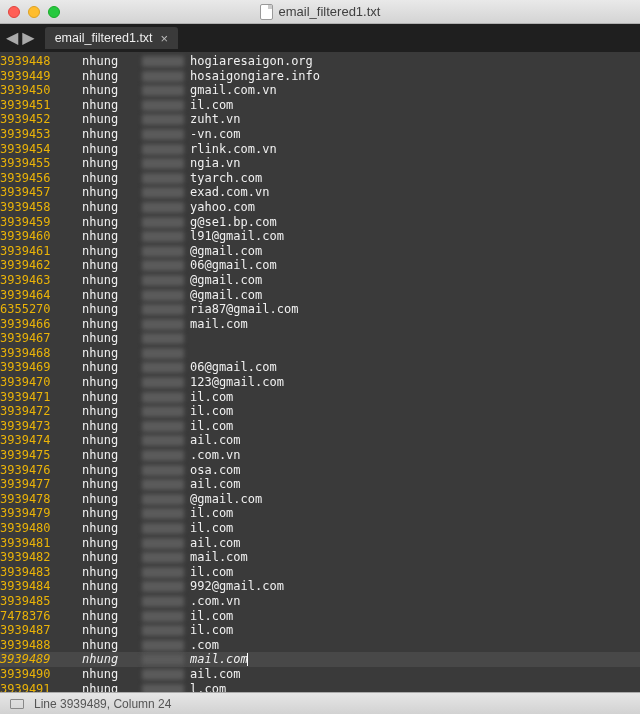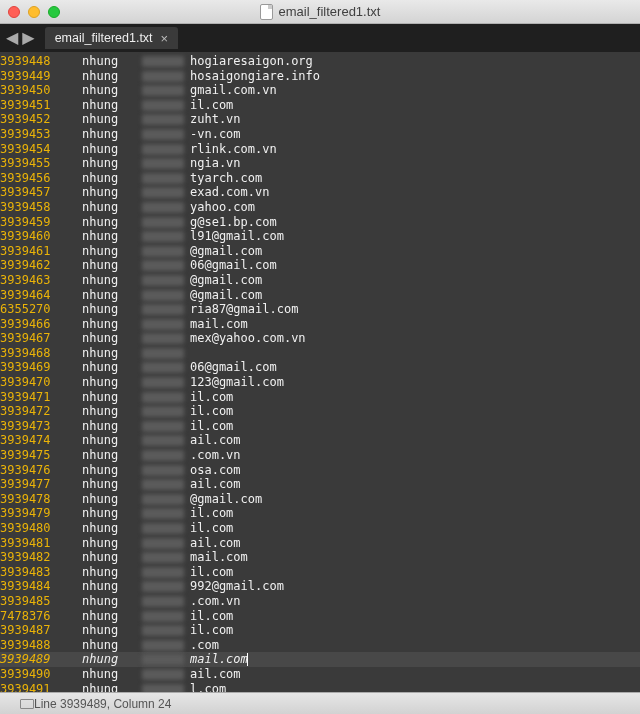--- a/index.html
+++ b/index.html
@@ -145,24 +145,25 @@
   background: #fff;
   vertical-align: middle;
   margin-left: -1px;
 }
 .statusbar {
   height: 22px;
   background: linear-gradient(#e6e6e6, #d2d2d2);
   border-top: 1px solid #aaa;
   display: flex;
   align-items: center;
-  padding: 0 20px;
+  padding: 0 10px;
   font-family: -apple-system, sans-serif;
   font-size: 12px;
   color: #555;
+  gap: 10px;
 }
 .tray-icon {
   width: 14px;
   height: 10px;
   border: 1.5px solid #888;
   border-radius: 1px;
 }
 </style>
 </head>
 <body>
@@ -204,21 +205,21 @@
       <div class="line"><span class="gutter">3939457</span><span class="col1">nhung</span><span class="blur"></span><span class="col3">exad.com.vn</span></div>
       <div class="line"><span class="gutter">3939458</span><span class="col1">nhung</span><span class="blur"></span><span class="col3">yahoo.com</span></div>
       <div class="line"><span class="gutter">3939459</span><span class="col1">nhung</span><span class="blur"></span><span class="col3">g@se1.bp.com</span></div>
       <div class="line"><span class="gutter">3939460</span><span class="col1">nhung</span><span class="blur"></span><span class="col3">l91@gmail.com</span></div>
       <div class="line"><span class="gutter">3939461</span><span class="col1">nhung</span><span class="blur"></span><span class="col3">@gmail.com</span></div>
       <div class="line"><span class="gutter">3939462</span><span class="col1">nhung</span><span class="blur"></span><span class="col3">06@gmail.com</span></div>
       <div class="line"><span class="gutter">3939463</span><span class="col1">nhung</span><span class="blur"></span><span class="col3">@gmail.com</span></div>
       <div class="line"><span class="gutter">3939464</span><span class="col1">nhung</span><span class="blur"></span><span class="col3">@gmail.com</span></div>
       <div class="line"><span class="gutter">6355270</span><span class="col1">nhung</span><span class="blur"></span><span class="col3">ria87@gmail.com</span></div>
       <div class="line"><span class="gutter">3939466</span><span class="col1">nhung</span><span class="blur"></span><span class="col3">mail.com</span></div>
-      <div class="line"><span class="gutter">3939467</span><span class="col1">nhung</span><span class="blur"></span><span class="col3">mex@yahoo.com.vn</span></div>
+      <div class="line"><span class="gutter">3939467</span><span class="col1">nhung</span><span class="blur"></span></div>
       <div class="line"><span class="gutter">3939468</span><span class="col1">nhung</span><span class="blur"></span></div>
       <div class="line"><span class="gutter">3939469</span><span class="col1">nhung</span><span class="blur"></span><span class="col3">06@gmail.com</span></div>
       <div class="line"><span class="gutter">3939470</span><span class="col1">nhung</span><span class="blur"></span><span class="col3">123@gmail.com</span></div>
       <div class="line"><span class="gutter">3939471</span><span class="col1">nhung</span><span class="blur"></span><span class="col3">il.com</span></div>
       <div class="line"><span class="gutter">3939472</span><span class="col1">nhung</span><span class="blur"></span><span class="col3">il.com</span></div>
       <div class="line"><span class="gutter">3939473</span><span class="col1">nhung</span><span class="blur"></span><span class="col3">il.com</span></div>
       <div class="line"><span class="gutter">3939474</span><span class="col1">nhung</span><span class="blur"></span><span class="col3">ail.com</span></div>
       <div class="line"><span class="gutter">3939475</span><span class="col1">nhung</span><span class="blur"></span><span class="col3">.com.vn</span></div>
       <div class="line"><span class="gutter">3939476</span><span class="col1">nhung</span><span class="blur"></span><span class="col3">osa.com</span></div>
       <div class="line"><span class="gutter">3939477</span><span class="col1">nhung</span><span class="blur"></span><span class="col3">ail.com</span></div>

